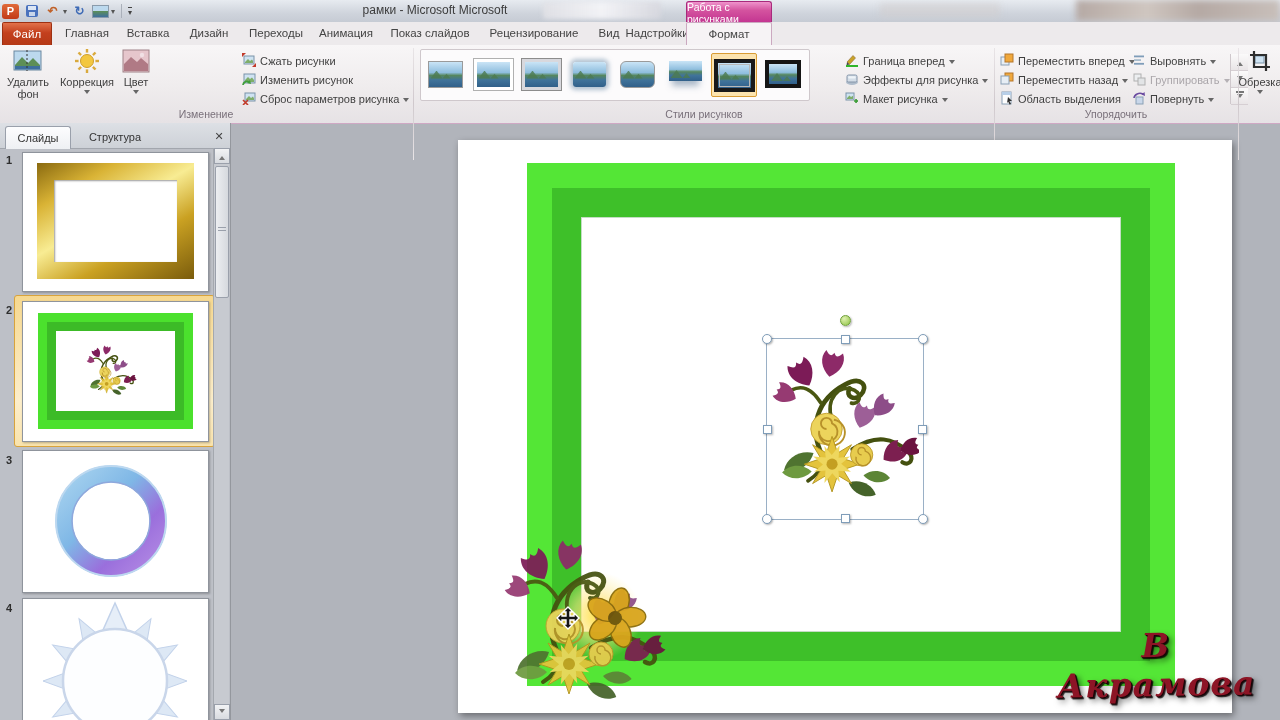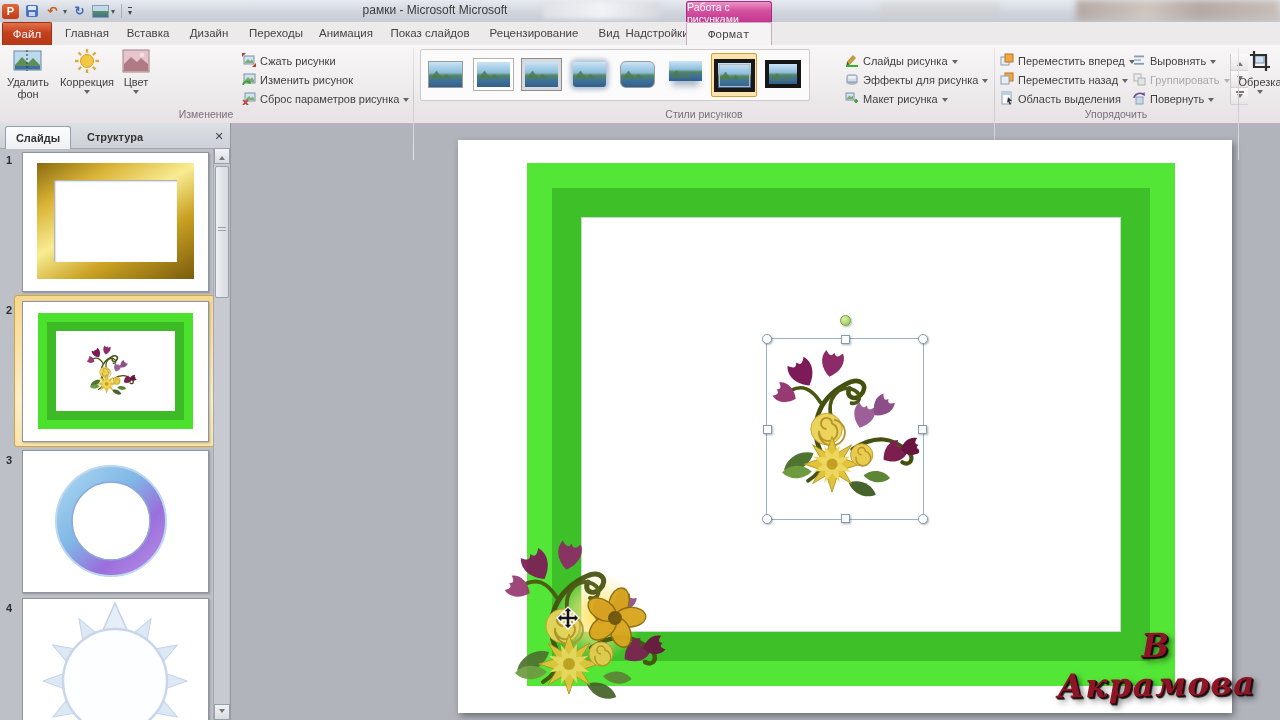--- a/index.html
+++ b/index.html
@@ -31,21 +31,21 @@
   .ctxhdr{left:686px;top:1px;width:84px;height:21px;border-radius:3px 3px 0 0;
     background:linear-gradient(#ef93cb,#d4539f 40%,#c23390);border:1px solid #a82a7c;border-bottom:none;
     color:#fff;font-size:10.5px;display:flex;align-items:center;justify-content:center;}
 
   
   .tabrow{left:0;top:22px;width:1280px;height:23px;background:#edeaec;border-bottom:1px solid #6d28d9;}
   .tab{position:absolute;top:0;height:22px;display:flex;align-items:center;justify-content:center;
     font-size:11.5px;color:#444;}
   .tab.file{background:linear-gradient(#e2714a,#c33f1d 45%,#b53917);color:#fff;border-radius:2px 2px 0 0;
     border:1px solid #9e3012;border-bottom:none;}
-  .tab.active{background:#f6f3f5;border:1px solid #cba9c0;border-bottom:1px solid #f6f3f5;border-radius:2px 2px 0 0;font-family:Liberation Mono, monospace;}
+  .tab.active{background:#f6f3f5;border:1px solid #cba9c0;border-bottom:1px solid #f6f3f5;border-radius:2px 2px 0 0;}
 
   
   .ribbon{left:0;top:45px;width:1280px;height:78px;
     background:linear-gradient(#f8f6f7,#efeced 55%,#e6e2e5);border-bottom:1px solid #cfa8c4;}
   .gsep{position:absolute;top:3px;width:1px;height:112px;background:linear-gradient(#e9e5e7,#cfc8cc 50%,#e9e5e7);}
   .grouplabel{position:absolute;top:63px;height:14px;font-size:10.5px;color:#79707a;text-align:center;}
   .bigbtn{position:absolute;top:2px;height:60px;display:flex;flex-direction:column;align-items:center;
     font-size:11px;line-height:12px;text-align:center;color:#3f3f3f;}
   .bigbtn .bic{height:28px;display:flex;align-items:center;margin-bottom:1px}
   .bdd{width:0;height:0;border:3px solid transparent;border-top:4px solid #666;margin-top:2px}
@@ -76,21 +76,21 @@
   .tru{width:0;height:0;border:3.5px solid transparent;border-bottom:4.5px solid #777;}
   .trd{width:0;height:0;border:3.5px solid transparent;border-top:4.5px solid #777;}
   .morebar{width:8px;height:1.5px;background:#777;margin-bottom:1.5px}
   .dlgl{left:982px;top:108px;width:10px;height:10px;border-left:1px solid #8a8a8a;border-top:1px solid #8a8a8a;}
   .dlgl::after{content:"";position:absolute;right:-1px;bottom:-1px;width:0;height:0;
     border-left:5px solid transparent;border-bottom:5px solid #8a8a8a;}
 
   
   .leftpane{left:0;top:123px;width:230px;height:597px;background:#bdc0c7;border-right:1px solid #94979d;}
   .panetabs{left:0;top:123px;width:230px;height:25px;background:linear-gradient(#dde0e5,#cdd1d7);border-bottom:1px solid #a2a6ad;}
-  .ptab{position:absolute;top:3px;height:22px;display:flex;align-items:center;justify-content:center;font-size:11px;color:#333;font-weight:bold;}
+  .ptab{position:absolute;top:3px;height:22px;display:flex;align-items:center;justify-content:center;font-size:11px;color:#333;}
   .ptab.on{background:linear-gradient(#fdfdfe,#eef0f3);border:1px solid #9aa0ab;border-bottom:none;border-radius:3px 3px 0 0;}
   .pclose{left:212px;top:6px;width:14px;height:14px;font-size:11px;color:#444;display:flex;align-items:center;justify-content:center;}
   .snum{position:absolute;left:6px;width:14px;font-size:11px;font-weight:bold;color:#2e2e2e;}
   .sthumb{position:absolute;left:22px;width:185px;background:#fff;border:1px solid #8f949c;box-shadow:1px 1px 2px rgba(0,0,0,.25);}
   .selwrap{left:14px;top:295px;width:199px;height:150px;border:1px solid #d8a33c;border-radius:3px;
     background:linear-gradient(180deg,#f6d88f,#fceecb 70%,#f9e3ac);}
   
   .goldframe{position:absolute;left:14px;top:10px;right:14px;bottom:12px;
     background:linear-gradient(150deg,#8a6a10,#d9b335 22%,#f8ec93 45%,#caa122 68%,#7a5c0c 100%);}
   .goldframe>div{position:absolute;inset:17px;background:#fff;box-shadow:inset 1px 1px 2px rgba(0,0,0,.4);}
@@ -319,21 +319,21 @@
           <span class="trd"></span>
         </div>
     </div>
   </div>
   <div class="smallrow" style="left:845px;top:5px">
     <svg class="mi" width="14" height="14">
       <polygon points="2,9 8,2.5 10.5,5 4.5,11.5" fill="#c9a227" stroke="#8a6a3a" stroke-width="0.6"></polygon>
       <polygon points="2,9 4.5,11.5 1.5,12.2" fill="#4a4a4a"></polygon>
       <rect x="1" y="12" width="12" height="2.3" fill="#2fb52a"></rect>
       </svg>
-    <span>Слайды рисунка</span>
+    <span>Граница вперед</span>
     <span class="dd"></span>
   </div>
   <div class="smallrow" style="left:845px;top:24px">
     <svg class="mi" width="14" height="14">
       <ellipse cx="7" cy="10" rx="6" ry="3" fill="#aebccb"></ellipse>
       <rect x="2" y="3" width="10" height="7" rx="1.5" fill="#d3dde7" stroke="#8494a8"></rect>
       <rect x="3.2" y="4.2" width="7.5" height="2.4" rx="1" fill="#eef3f8"></rect>
       </svg>
     <span>Эффекты для рисунка</span>
     <span class="dd"></span>

